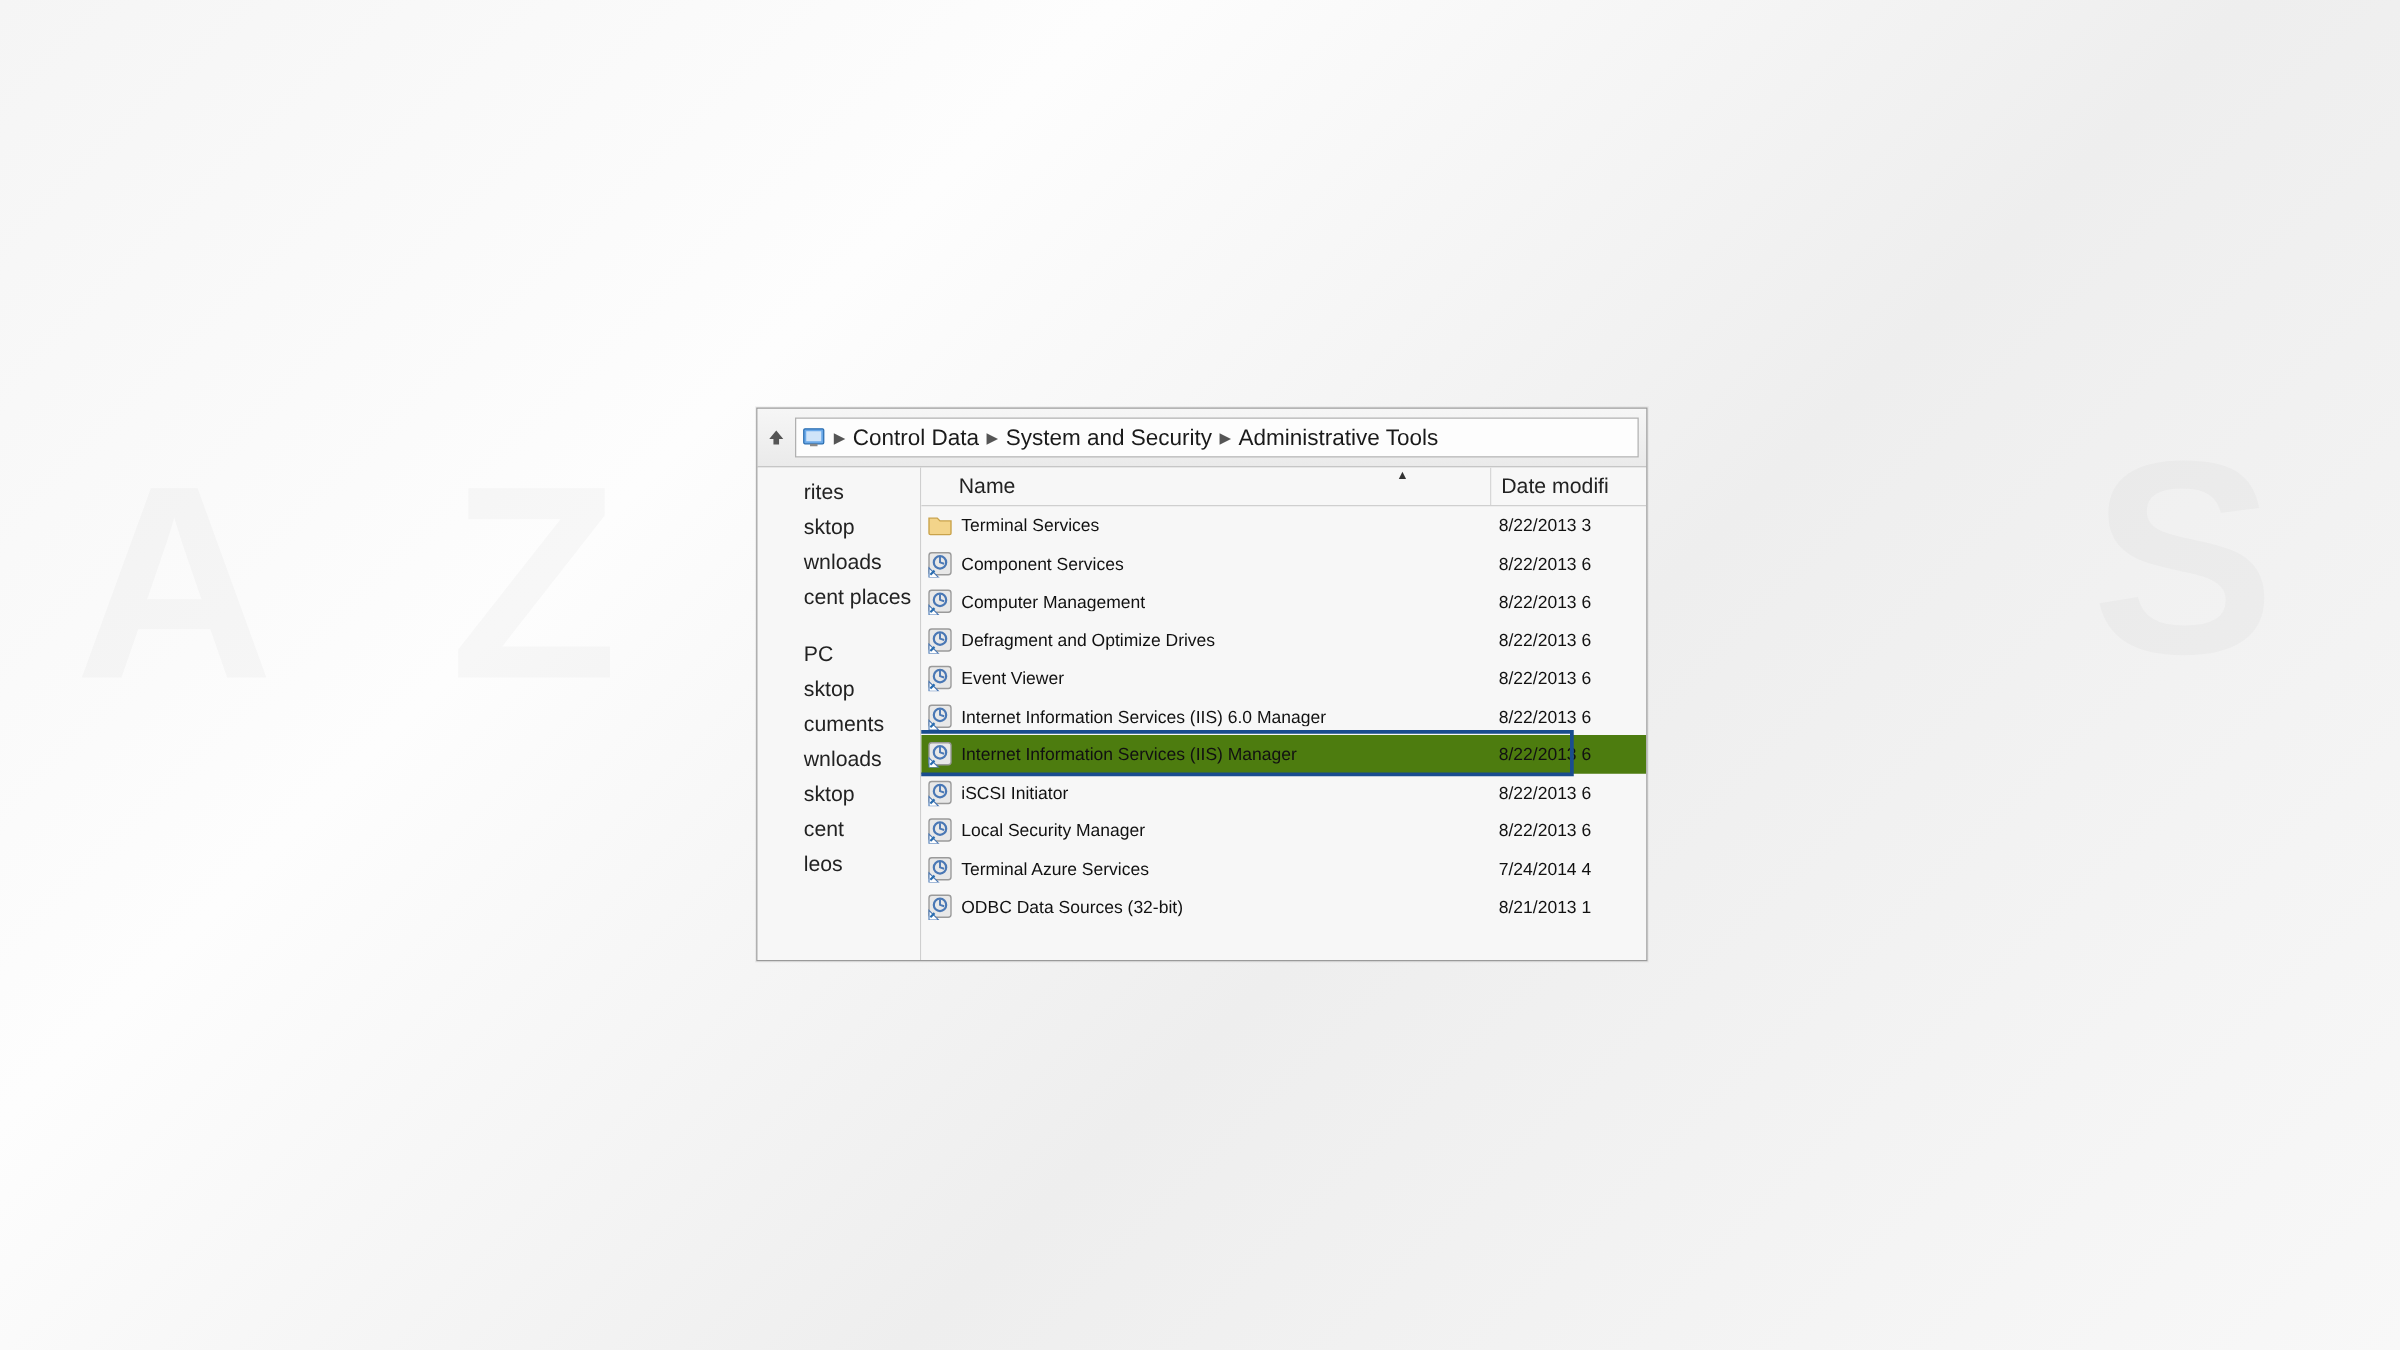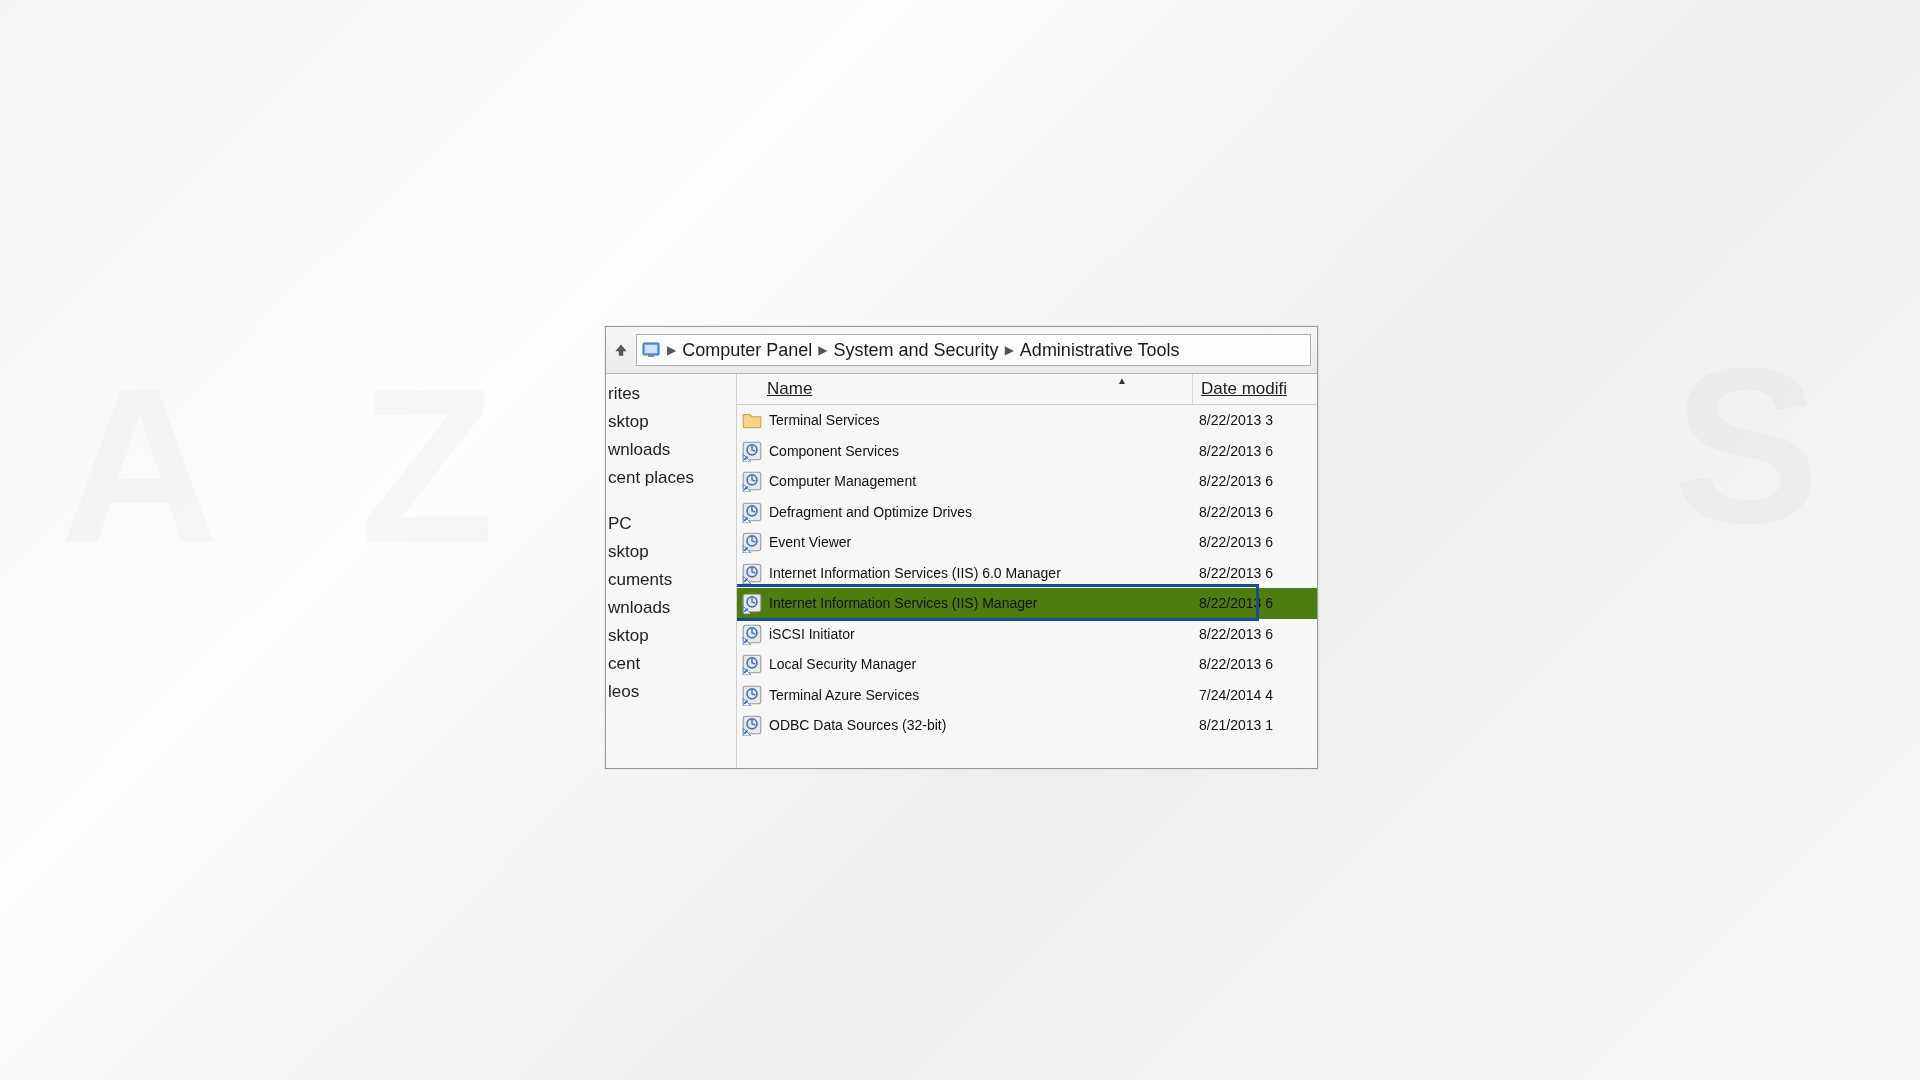--- a/index.html
+++ b/index.html
@@ -94,20 +94,21 @@
     background: #f7f7f7;
     border-right: 1px solid #cfcfcf;
     font-size: 17px;
     color: #222;
     padding-top: 6px;
     overflow: hidden;
   }
   .side-item {
     padding: 4px 0 4px 2px;
     white-space: nowrap;
+    margin-left: 35px;
   }
   .side-spacer { height: 18px; }
 
   .listpane {
     flex: 1;
     position: relative;
     background: #f7f7f7;
     overflow: hidden;
   }
   .colheaders {
@@ -200,21 +201,21 @@
       </div>
       <div class="locbox">
         <span class="loc-icon">
           <svg viewBox="0 0 20 20" width="20" height="20">
             <rect x="2" y="3" width="16" height="12" rx="1" fill="#6aa9e9" stroke="#2a6db0"></rect>
             <rect x="4" y="5" width="12" height="8" fill="#cfe4f9"></rect>
             <rect x="7" y="15" width="6" height="2" fill="#888"></rect>
           </svg>
         </span>
         <span class="crumb-sep">▶</span>
-        <span class="crumb-text">Computer Panel</span>
+        <span class="crumb-text">Control Data</span>
         <span class="crumb-sep">▶</span>
         <span class="crumb-text">System and Security</span>
         <span class="crumb-sep">▶</span>
         <span class="crumb-text">Administrative Tools</span>
       </div>
     </div>
 
     <div class="body">
 
       <div class="sidebar">
@@ -226,21 +227,21 @@
         <div class="side-item">PC</div>
         <div class="side-item">sktop</div>
         <div class="side-item">cuments</div>
         <div class="side-item">wnloads</div>
         <div class="side-item">sktop</div>
         <div class="side-item">cent</div>
         <div class="side-item">leos</div>
       </div>
 
       <div class="listpane">
-        <div class="colheaders" style="position:relative;text-decoration:underline;">
+        <div class="colheaders" style="position:relative;">
           <div class="col-name">
             <span>Name</span>
           </div>
           <span class="sort-arrow">▲</span>
           <div class="col-date">Date modifi</div>
         </div>
 
         <div class="rows" id="rows">
             <div class="row">
               <span class="icon">

